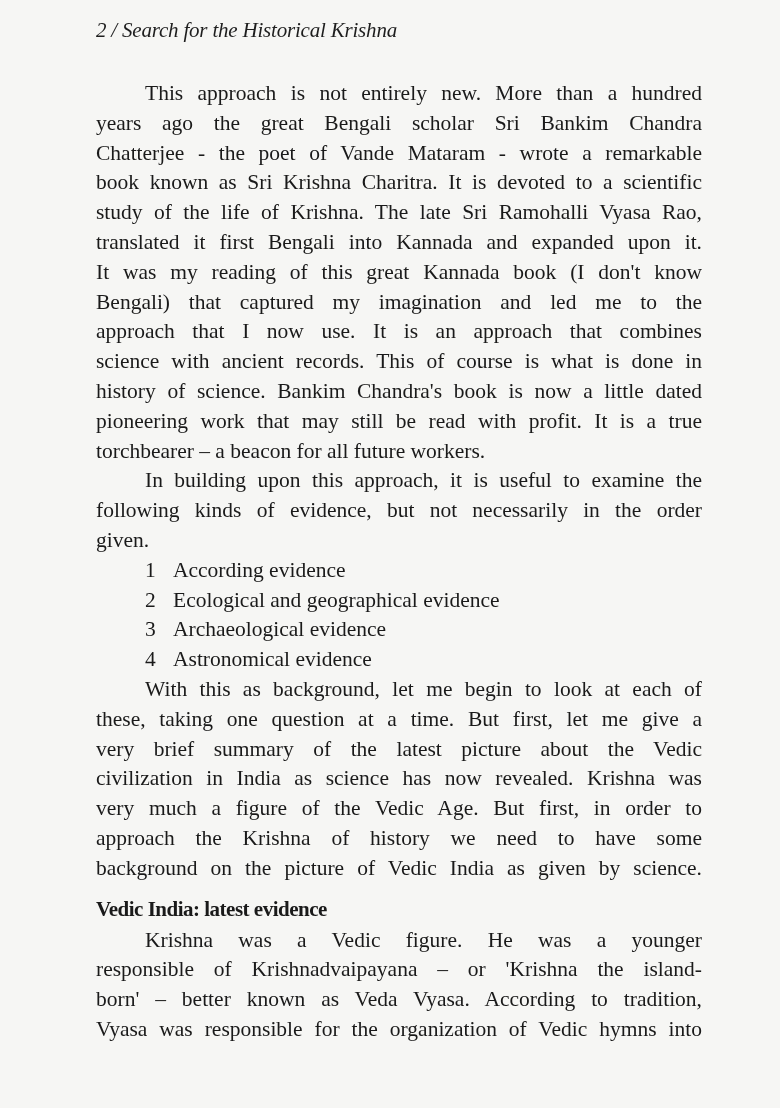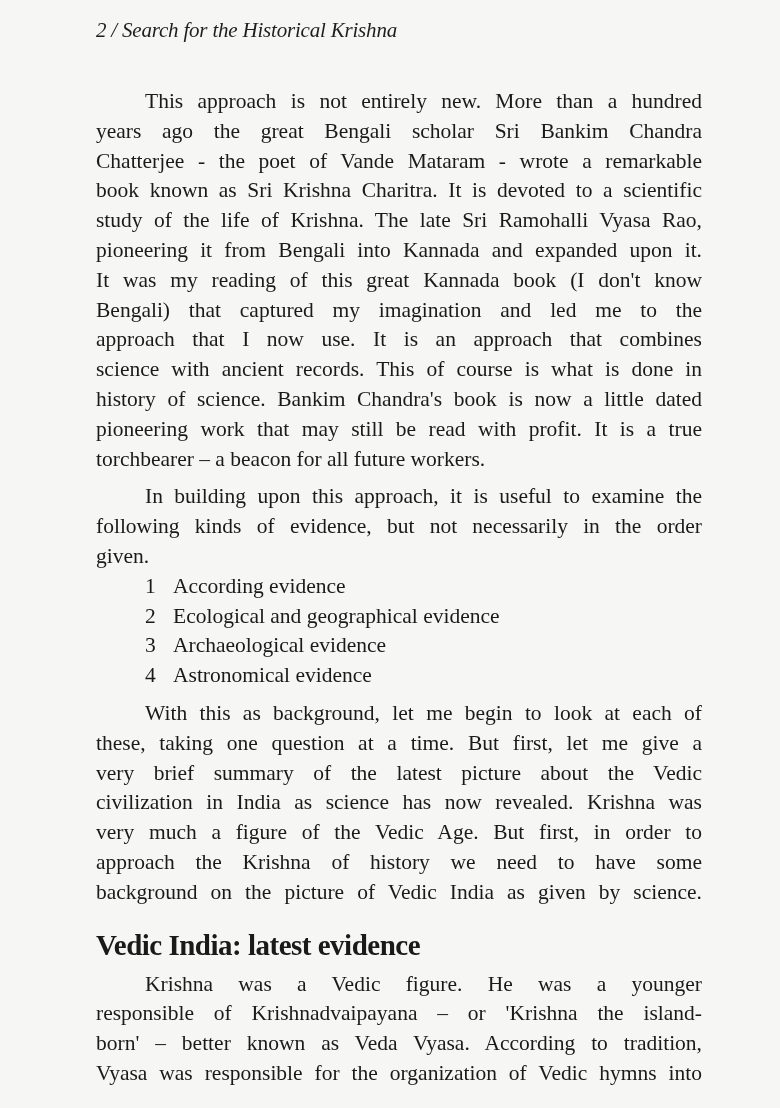--- a/index.html
+++ b/index.html
@@ -36,55 +36,55 @@
       display: block;
       font-size: 21.5px;
       height: 29.8px;
       line-height: 29.8px;
       text-align: justify;
       text-align-last: justify;
       white-space: nowrap;
       overflow: visible;
     }
     .line.last { text-align-last: left; }
-    .line.indent { padding-left: 49px; margin-top: 8px; }
+    .line.indent { padding-left: 49px; }
     .list-item {
       display: block;
       font-size: 21.5px;
       height: 29.8px;
       line-height: 29.8px;
       padding-left: 49px;
       white-space: nowrap;
     }
     .list-num { display: inline-block; width: 28px; }
     .heading {
       display: block;
       font-weight: bold;
-      font-size: 29px;
+      font-size: 21px;
       height: 34px;
       line-height: 34px;
-      margin-top: 20px;
+      margin-top: 8px;
       letter-spacing: -0.5px;
     }
   </style>
 </head>
 <body>
 
 <div class="page">
   <div class="running-head">2 / Search for the Historical Krishna</div>
 
   <div class="body-text">
 
     <div>
       <span class="line indent">This approach is not entirely new. More than a hundred</span>
       <span class="line">years ago the great Bengali scholar Sri Bankim Chandra</span>
       <span class="line">Chatterjee - the poet of Vande Mataram - wrote a remarkable</span>
       <span class="line">book known as Sri Krishna Charitra. It is devoted to a scientific</span>
       <span class="line">study of the life of Krishna. The late Sri Ramohalli Vyasa Rao,</span>
-      <span class="line">pioneering it from Bengali into Kannada and expanded upon it.</span>
+      <span class="line">translated it first Bengali into Kannada and expanded upon it.</span>
       <span class="line">It was my reading of this great Kannada book (I don't know</span>
       <span class="line">Bengali) that captured my imagination and led me to the</span>
       <span class="line">approach that I now use. It is an approach that combines</span>
       <span class="line">science with ancient records. This of course is what is done in</span>
       <span class="line">history of science. Bankim Chandra's book is now a little dated</span>
       <span class="line">pioneering work that may still be read with profit. It is a true</span>
       <span class="line last">torchbearer – a beacon for all future workers.</span>
     </div>
 
     <div>

